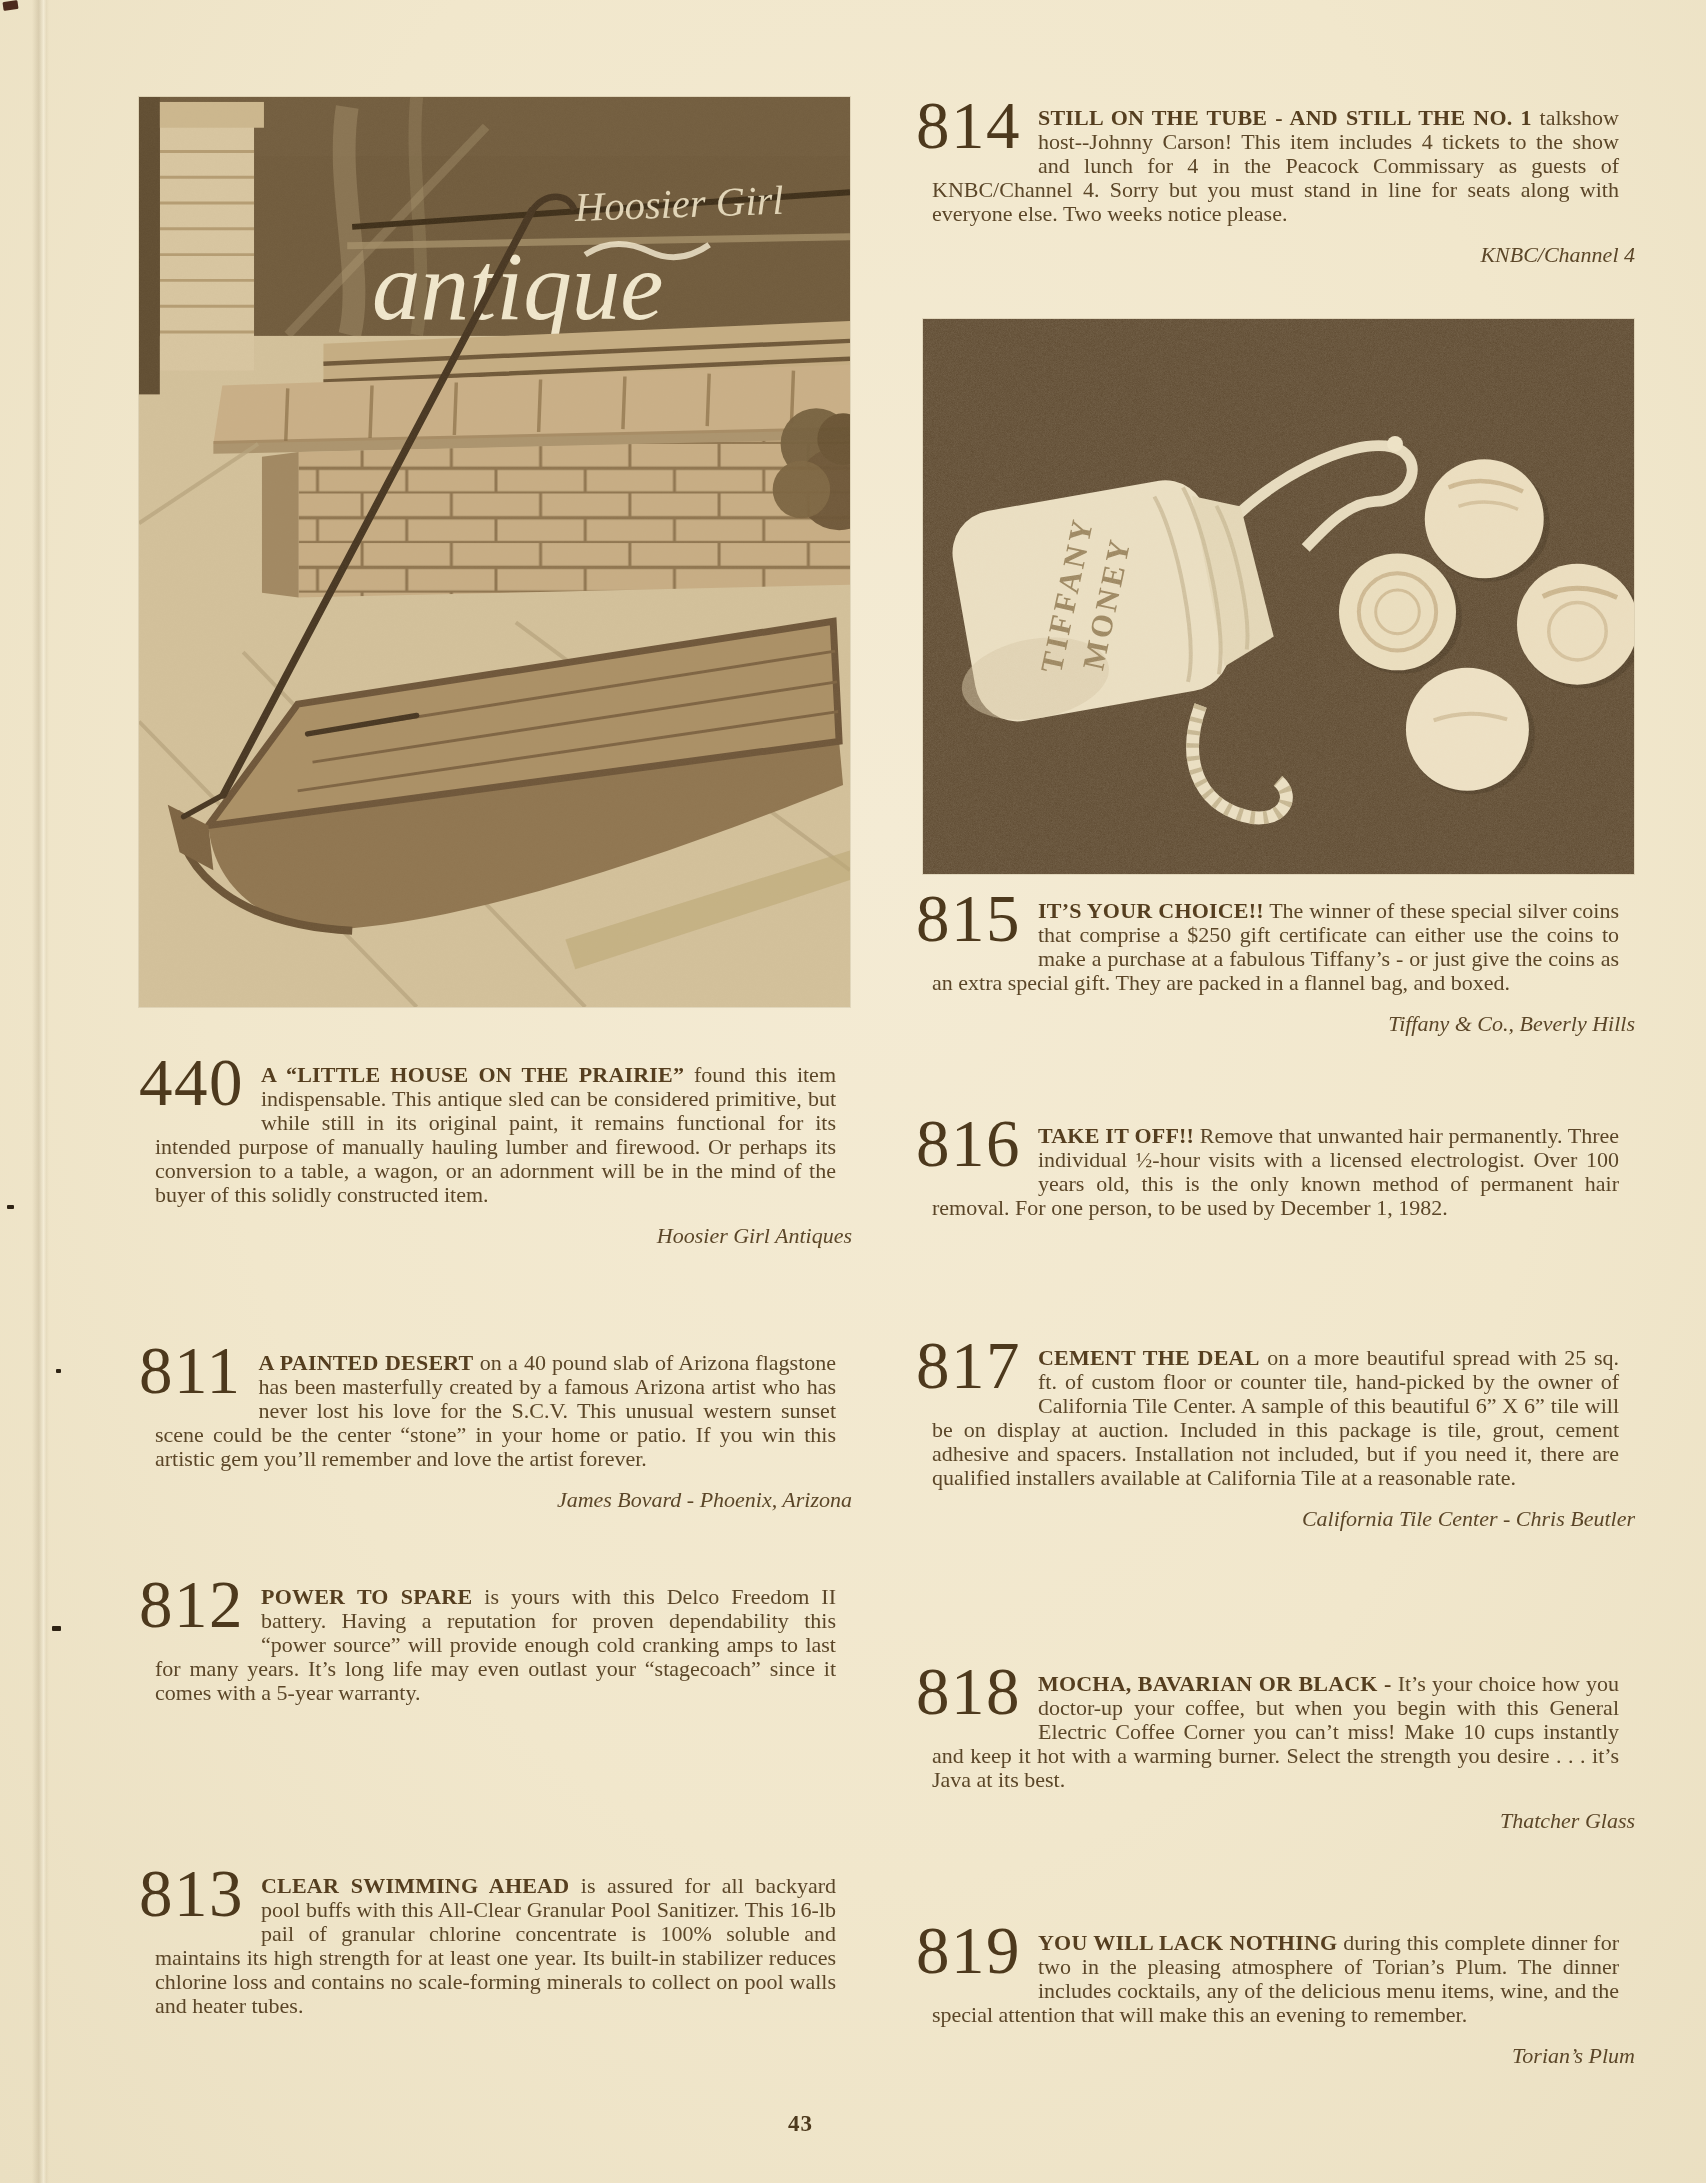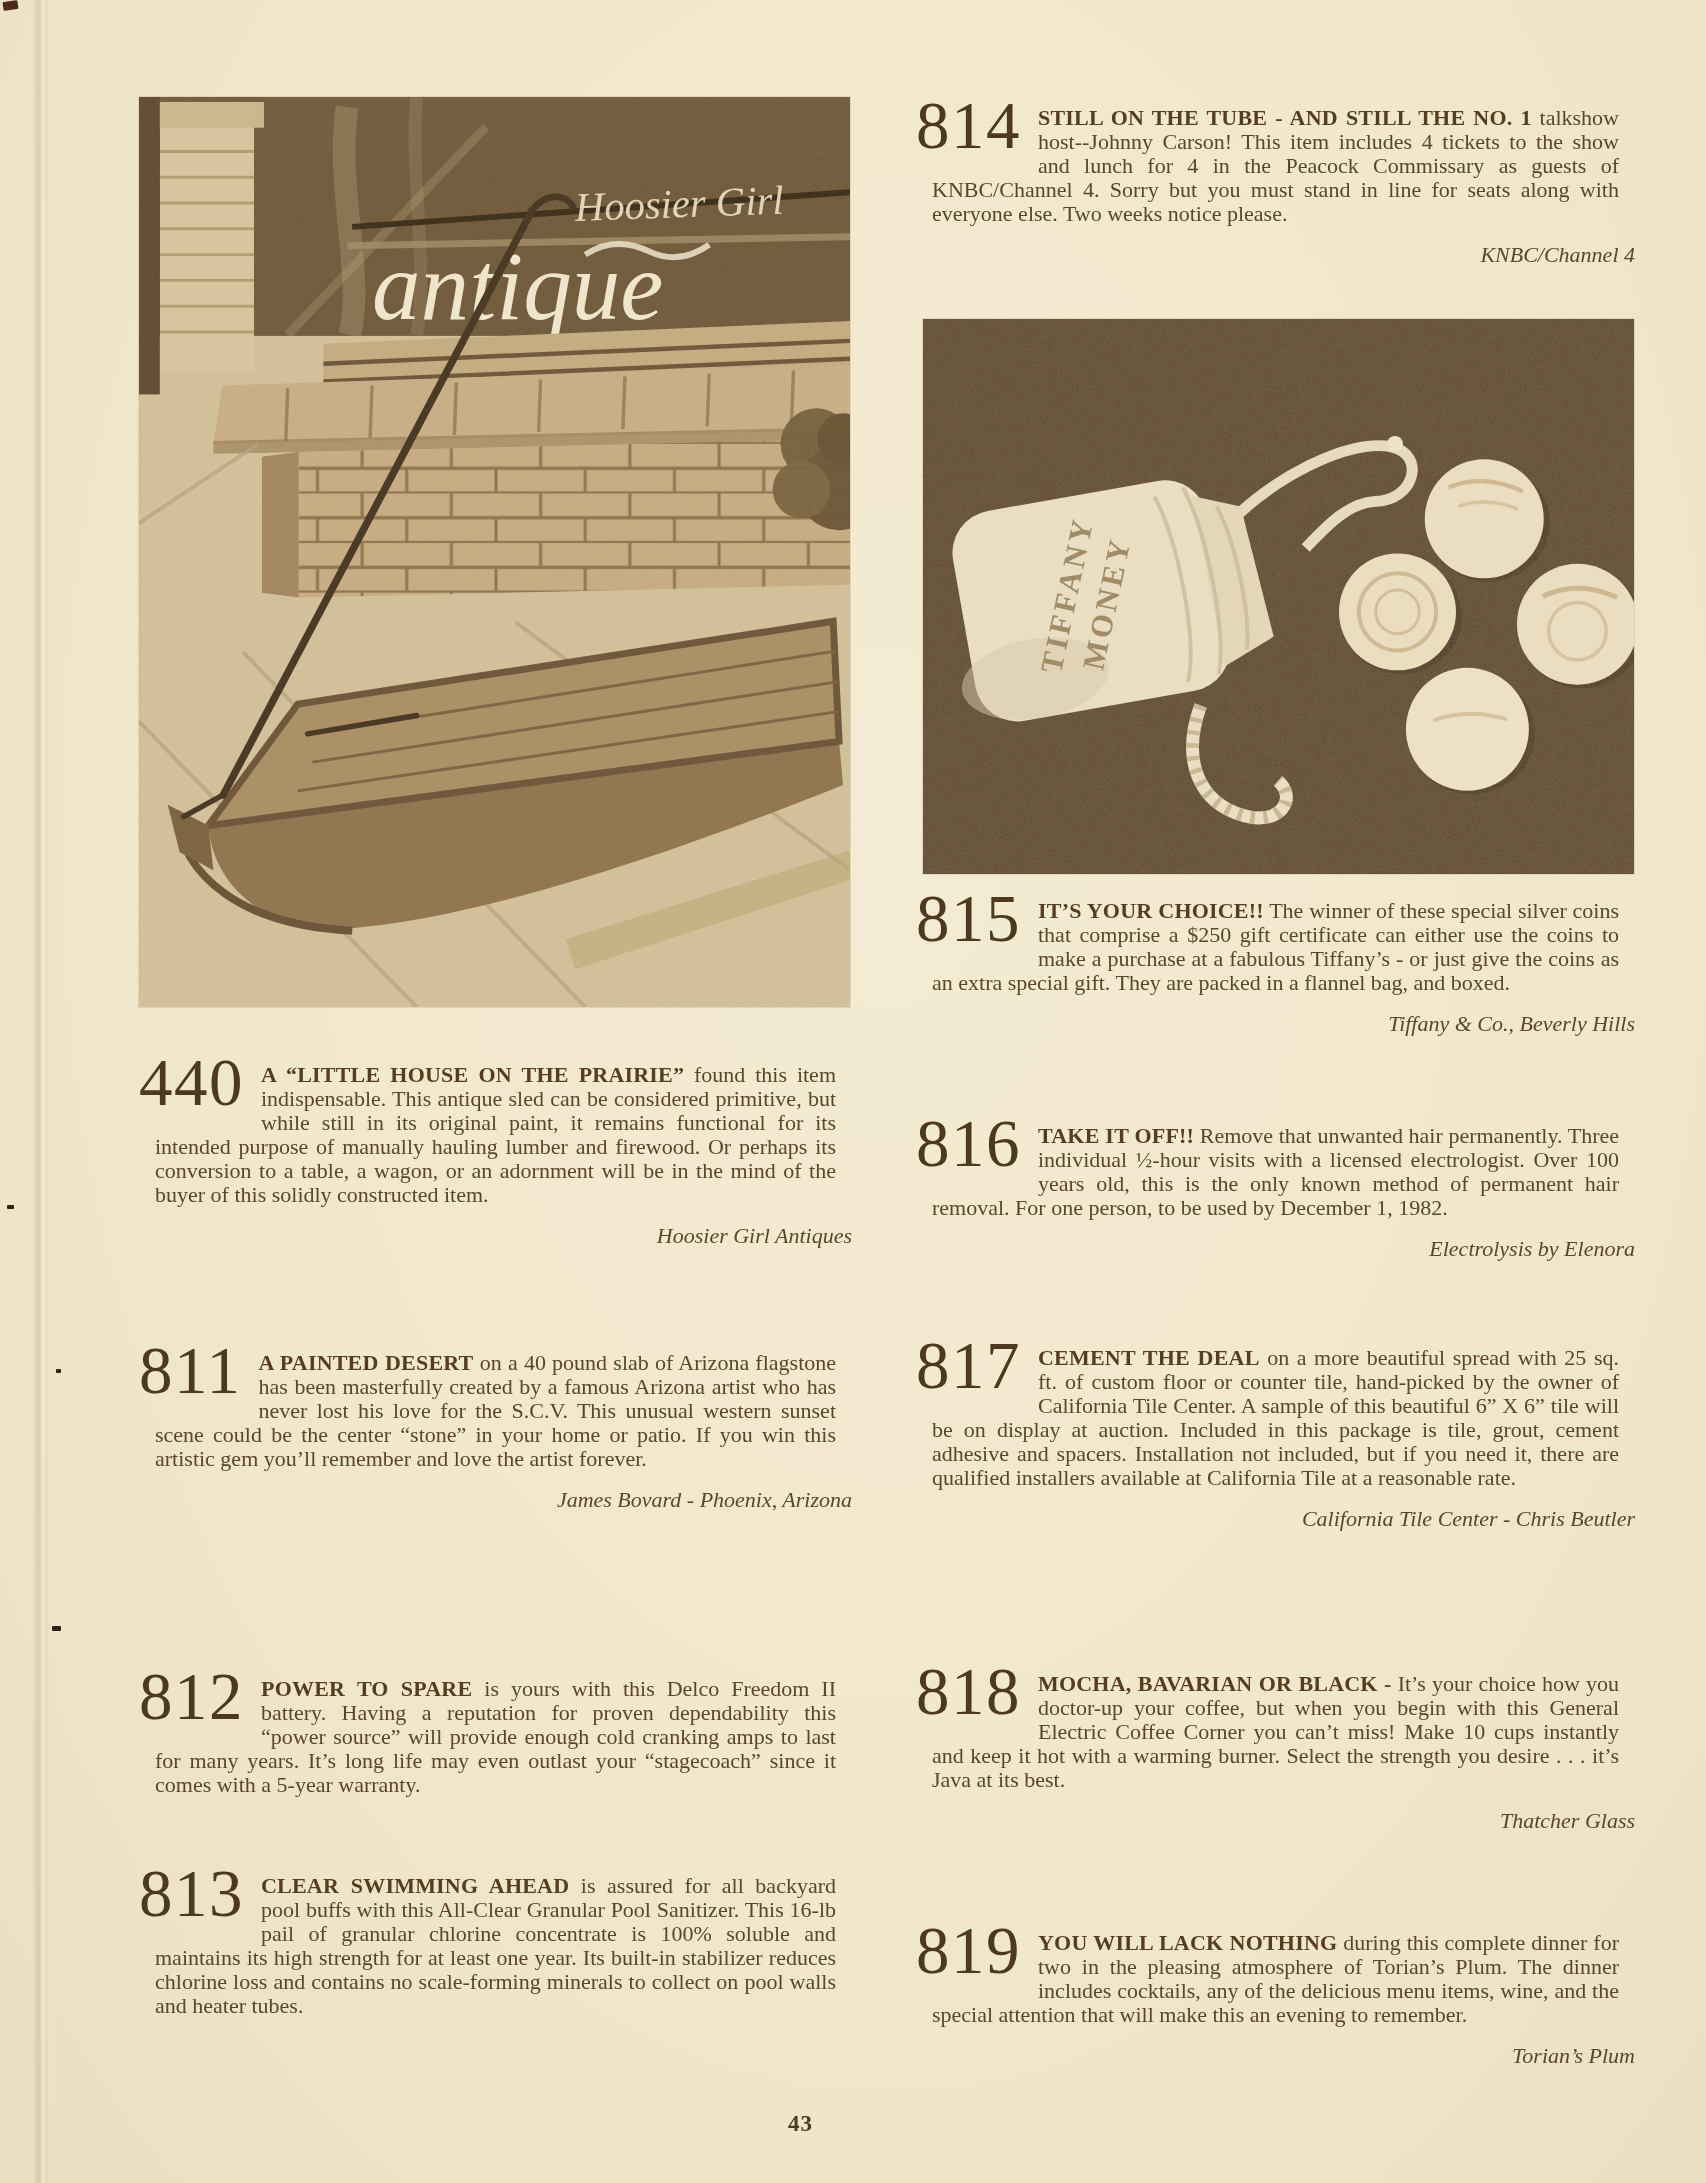--- a/index.html
+++ b/index.html
@@ -24,21 +24,21 @@
   .attribution{font-style:italic;text-align:right;font-size:22px;line-height:26px;margin-top:7px;color:#5b4628;}
 
   figure.photo{position:absolute;margin:0;padding:0;box-shadow:0 0 0 1px rgba(120,100,60,.15);}
   figure.photo svg{display:block;width:100%;height:100%;}
 
   #photo-left{left:139px;top:97px;width:711px;height:910px;}
   #photo-right{left:923px;top:319px;width:711px;height:555px;}
 
   #item-810{top:1047px}
   #item-811{top:1335px}
-  #item-812{top:1661px}
+  #item-812{top:1569px}
   #item-813{top:1858px}
   #item-814{top:90px}
   #item-815{top:883px}
   #item-816{top:1108px}
   #item-817{top:1330px}
   #item-818{top:1656px}
   #item-819{top:1915px}
 
   .page-number{position:absolute;top:2111px;left:788px;width:198px;
     font-weight:bold;font-size:23px;letter-spacing:1px;color:#4d391d;}
@@ -211,21 +211,20 @@
 
   <section class="item right" id="item-815">
     <div class="lot">815</div>
     <p class="body"><span class="headline">IT’S YOUR CHOICE!!</span> <span>The winner of these special silver coins that comprise a $250 gift certificate can either use the coins to make a purchase at a fabulous Tiffany’s - or just give the coins as an extra special gift. They are packed in a flannel bag, and boxed.</span></p>
     <div class="attribution">Tiffany &amp; Co., Beverly Hills</div>
   </section>
 
   <section class="item right" id="item-816">
     <div class="lot">816</div>
     <p class="body"><span class="headline">TAKE IT OFF!!</span> <span>Remove that unwanted hair permanently. Three individual ½-hour visits with a licensed electrologist. Over 100 years old, this is the only known method of permanent hair removal. For one person, to be used by December 1, 1982.</span></p>
-    <div class="attribution">Electrolysis by Elenora</div>
   </section>
 
   <section class="item right" id="item-817">
     <div class="lot">817</div>
     <p class="body"><span class="headline">CEMENT THE DEAL</span> <span>on a more beautiful spread with 25 sq. ft. of custom floor or counter tile, hand-picked by the owner of California Tile Center. A sample of this beautiful 6” X 6” tile will be on display at auction. Included in this package is tile, grout, cement adhesive and spacers. Installation not included, but if you need it, there are qualified installers available at California Tile at a reasonable rate.</span></p>
     <div class="attribution">California Tile Center - Chris Beutler</div>
   </section>
 
   <section class="item right" id="item-818">
     <div class="lot">818</div>

